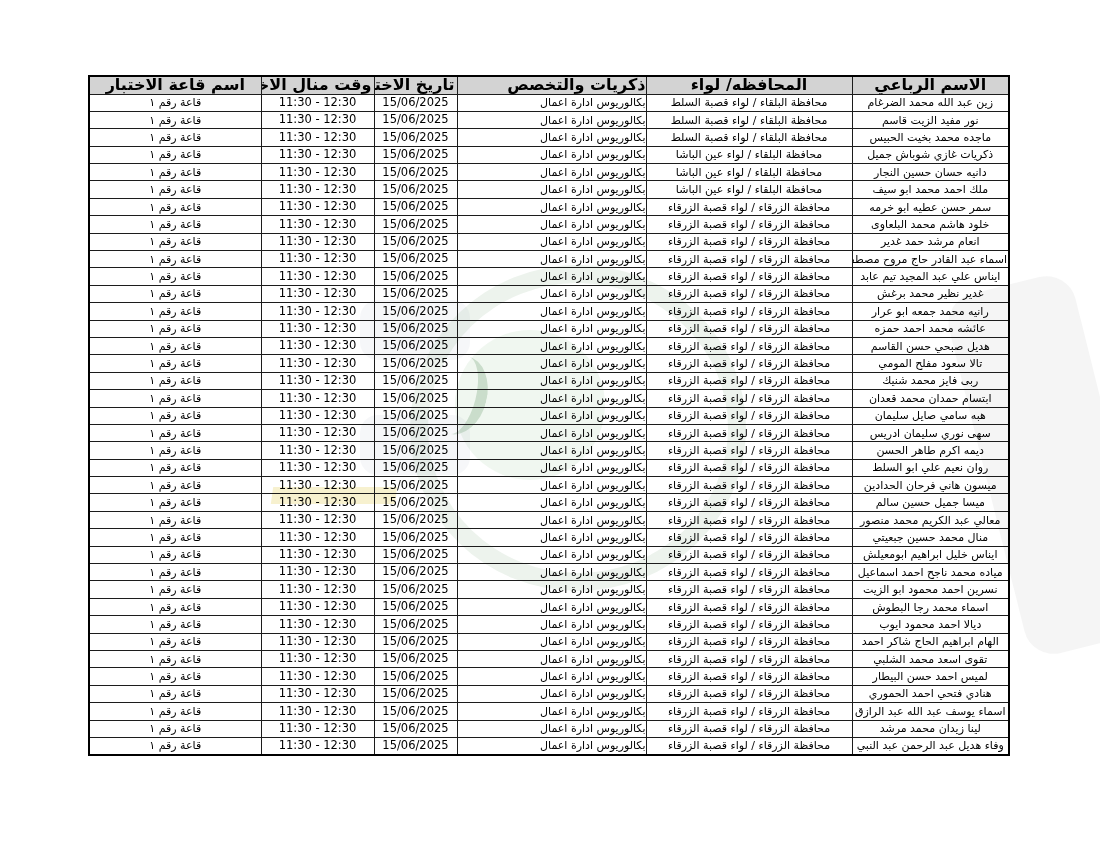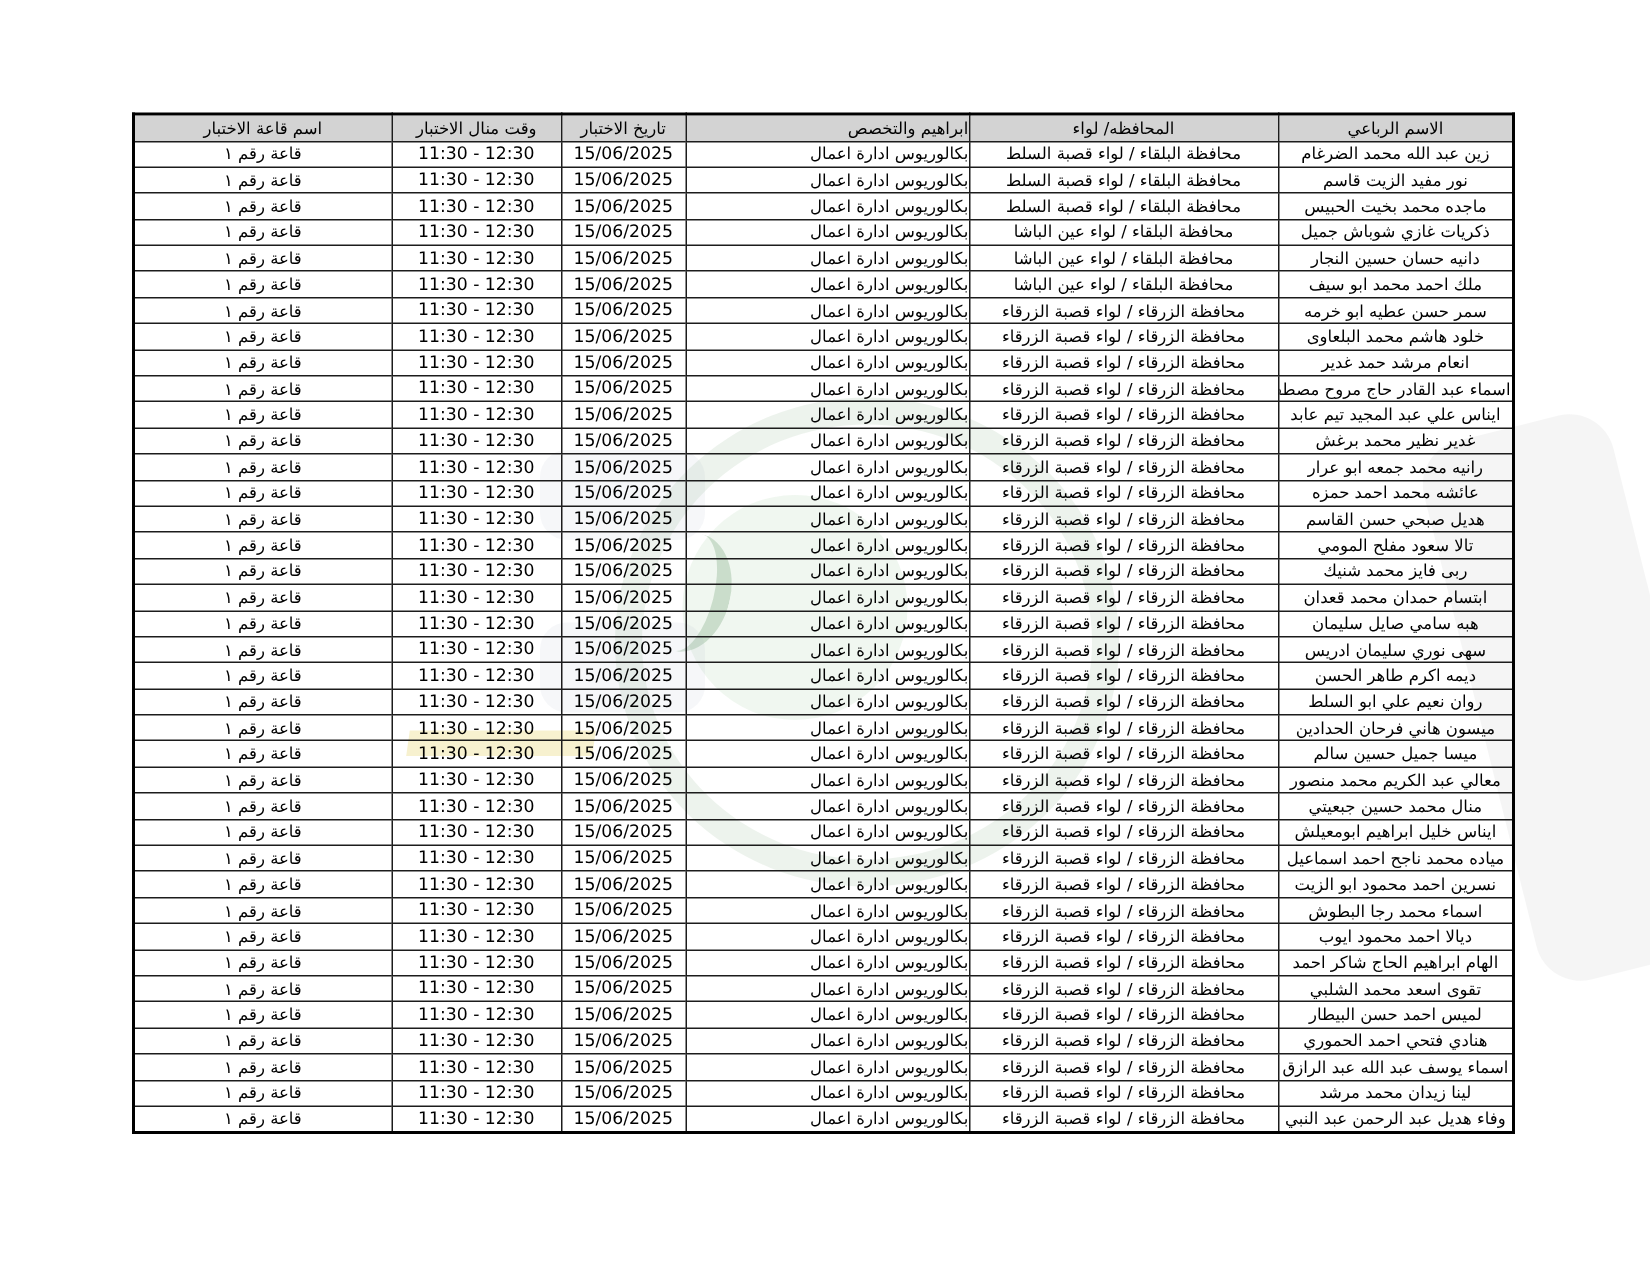--- a/index.html
+++ b/index.html
@@ -48,21 +48,21 @@
     font-size:11px;line-height:1;
     background:transparent;
   }
   .sheet-table th,.sheet-table td{
     border:1px solid #1c1c1c;
     padding:0 2px;overflow:hidden;white-space:nowrap;
     text-align:center;vertical-align:middle;
     background:transparent;
   }
   .sheet-table thead tr{height:18px;}
-  .sheet-table thead th{background:#d3d3d3;font-weight:normal;font-size:11px;}
+  .sheet-table thead th{background:#d3d3d3;font-weight:bold;font-size:16px;}
   .sheet-table tbody tr{height:17.4px;}
   
   .sheet-table td.col-qualification, .sheet-table th.col-qualification{
     text-align:right;padding-right:0;
   }
   
   .sheet-table td.col-date, .sheet-table td.col-time{
     direction:ltr;font-size:11.5px;
   }
 </style>
@@ -85,21 +85,21 @@
       <col style="width:206px">
       <col style="width:189px">
     <col style="width:83px">
       <col style="width:113px">
       <col style="width:172px">
   </colgroup>
   <thead>
     <tr>
         <th class="col-name">الاسم الرباعي</th>
         <th class="col-governorate">المحافظه/ لواء</th>
-        <th class="col-qualification">ابراهيم والتخصص</th>
+        <th class="col-qualification">ذكريات والتخصص</th>
         <th class="col-date">تاريخ الاختبار</th>
         <th class="col-time">وقت منال الاختبار</th>
         <th class="col-hall">اسم قاعة الاختبار</th>
       </tr>
   </thead>
   <tbody>
       <tr>
         <td class="col-name">زين عبد الله محمد الضرغام</td>
         <td class="col-governorate">محافظة البلقاء / لواء قصبة السلط</td>
         <td class="col-qualification">بكالوريوس ادارة اعمال</td>

